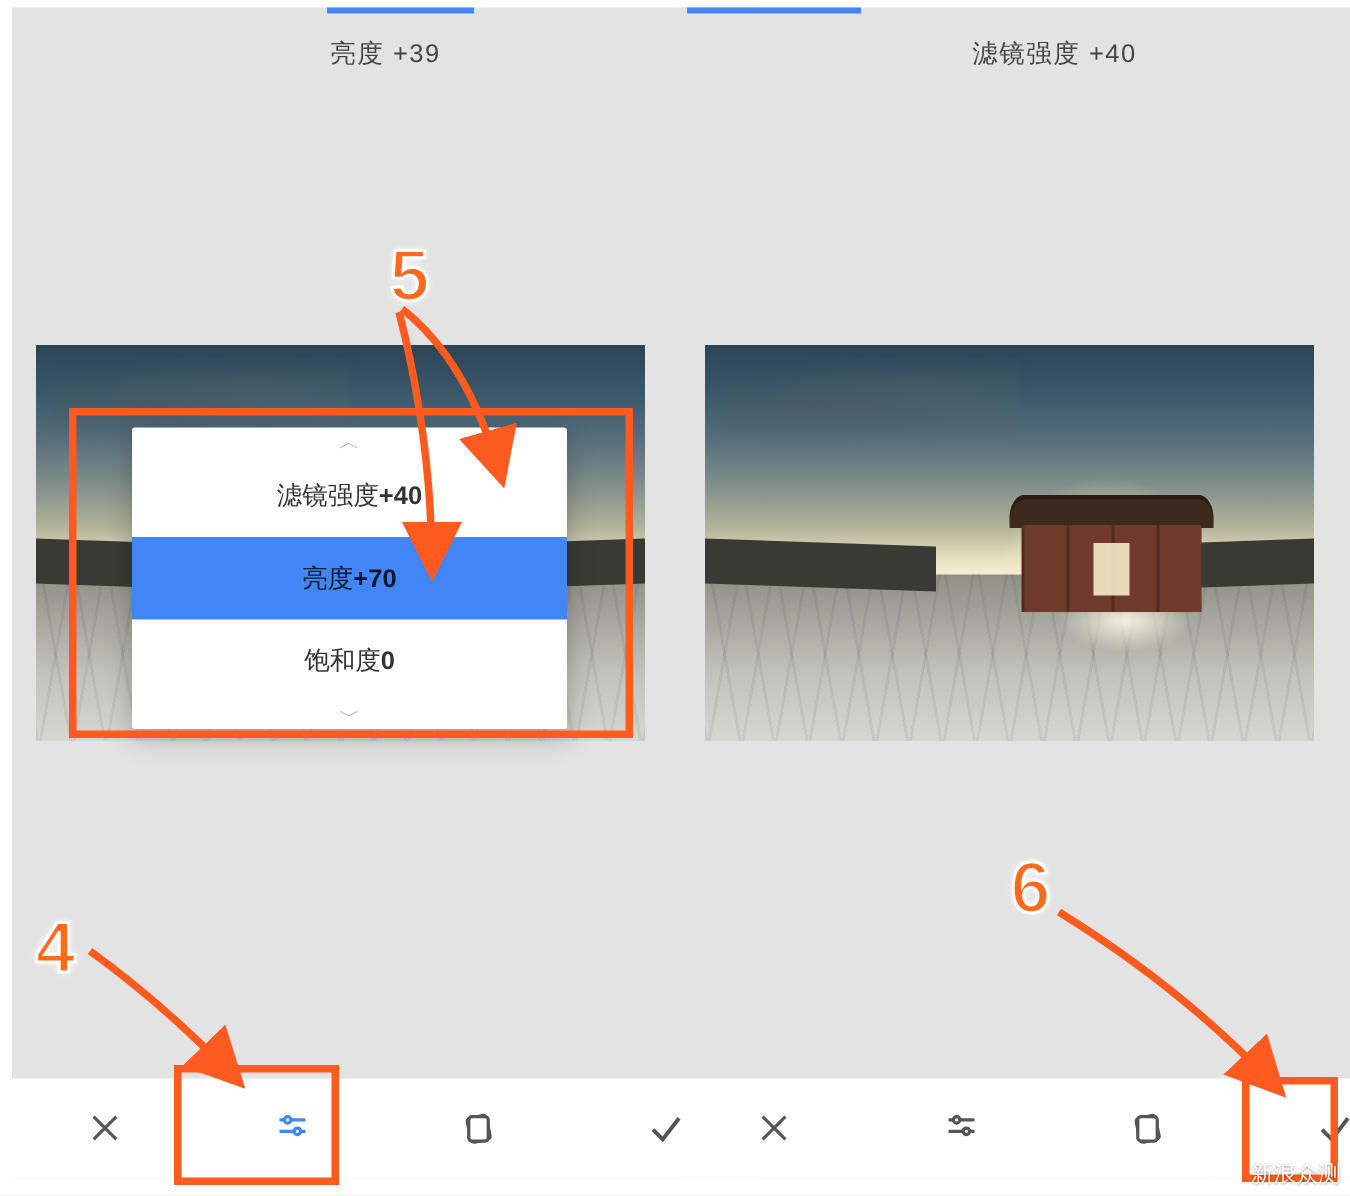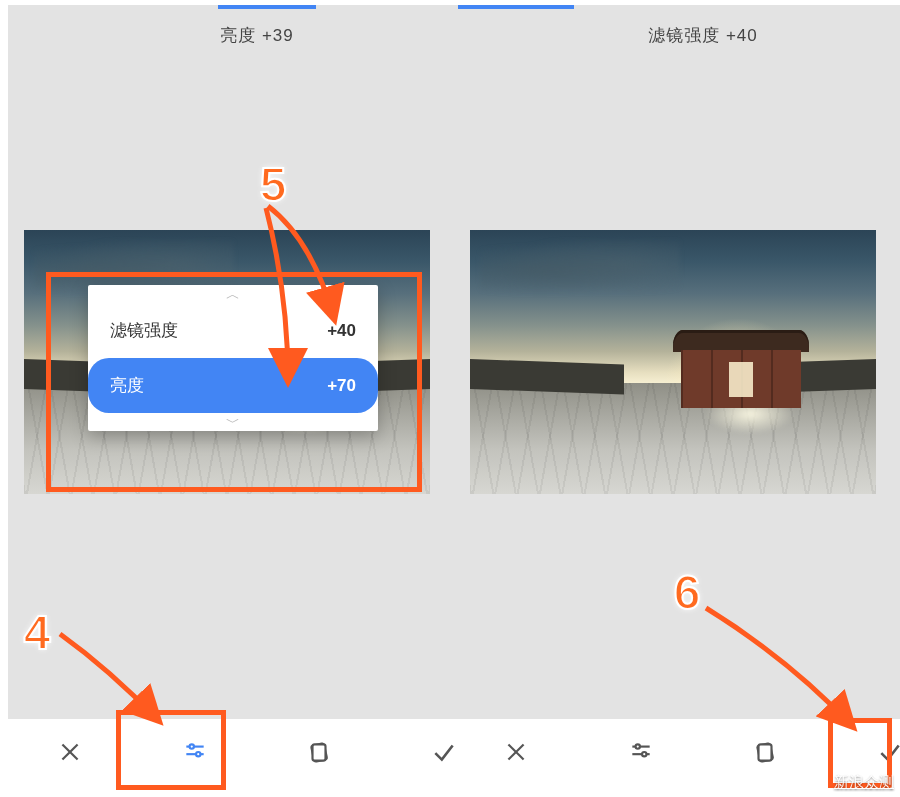--- a/index.html
+++ b/index.html
@@ -92,41 +92,40 @@
   .tool svg { width:26px; height:26px; }
   .ic-dark { color:#555; }
   .ic-blue { color:#4285f4; }
 
   
   .menu {
     position:absolute; left:80px; top:280px; width:290px; background:#fff;
     border-radius:2px; box-shadow:0 6px 18px rgba(0,0,0,0.25);
   }
   .menu .caret { text-align:center; color:#bbb; font-size:14px; line-height:18px; }
-  .menu .row { display:flex; align-items:center; justify-content:space-between;
+  .menu .row { display:flex; align-items:center; justify-content:center;
     padding:16px 22px; font-size:17px; color:#333; }
-  .menu .row.sel { background:#4285f4; color:#ffffff;border-radius:21px; }
+  .menu .row.sel { background:#4285f4; color:#0f172a; }
   .menu .row .val { font-variant-numeric: tabular-nums; font-weight: bold; }
 
   
   .anno-box { position:absolute; border:5px solid #ff5a1f; pointer-events:none; }
   .badge {
     position:absolute; width:54px; height:68px; display:flex; align-items:center; justify-content:center;
     font-weight:800; font-size:48px; color:#ff6a1f;
     text-shadow: 0 0 6px #fff, 0 0 2px #fff;
     -webkit-text-stroke: 2px #fff;
     pointer-events:none;
   }
   svg.anno { position:absolute; pointer-events:none; }
 
   .watermark {
     position:absolute; right:6px; bottom:4px; color:#fff; font-size:15px;
     display:flex; align-items:center; gap:6px; opacity:0.92;
     text-shadow:0 1px 2px rgba(0,0,0,0.5);
-    text-decoration:underline;
   }
   .watermark .cube {
     width:22px; height:22px; display:inline-block;
   }
 </style>
 </head>
 <body>
 
 <div class="stage">
 
@@ -160,20 +159,24 @@
 
     <div class="menu">
       <div class="caret">︿</div>
       <div class="row">
         <span>滤镜强度</span>
         <span class="val">+40</span>
       </div>
       <div class="row sel">
         <span>亮度</span>
         <span class="val">+70</span>
+      </div>
+      <div class="row">
+        <span>饱和度</span>
+        <span class="val">0</span>
       </div>
       <div class="caret">﹀</div>
     </div>
 
     <div class="toolbar">
       <div class="tool">
         <svg class="ic-dark" viewBox="0 0 24 24" stroke="currentColor" stroke-width="2" fill="none">
           <line x1="5" y1="5" x2="19" y2="19"></line>
             <line x1="19" y1="5" x2="5" y2="19"></line>
         </svg>

